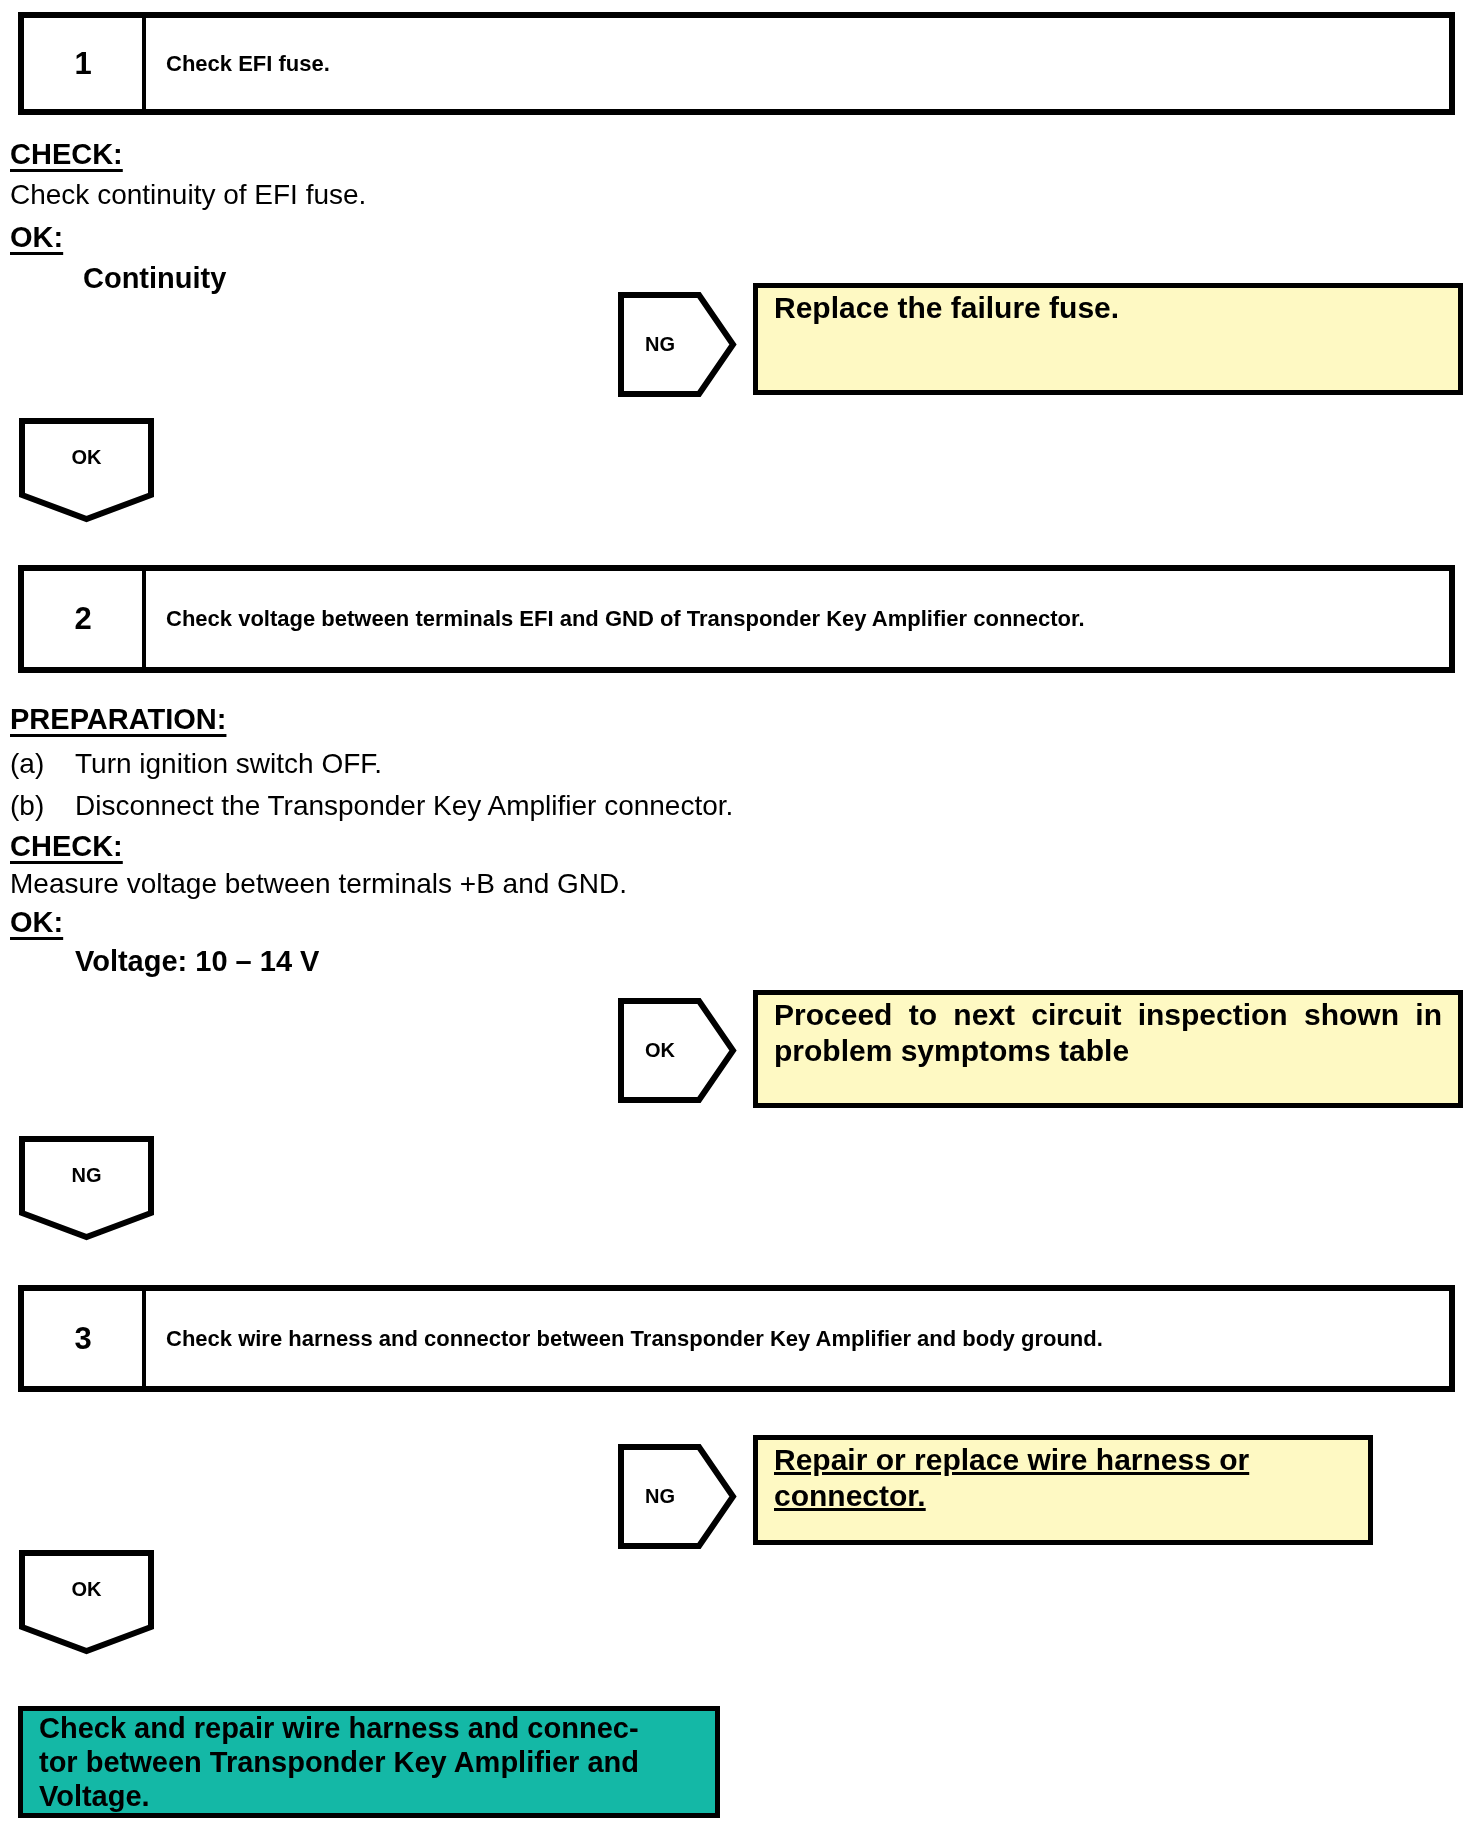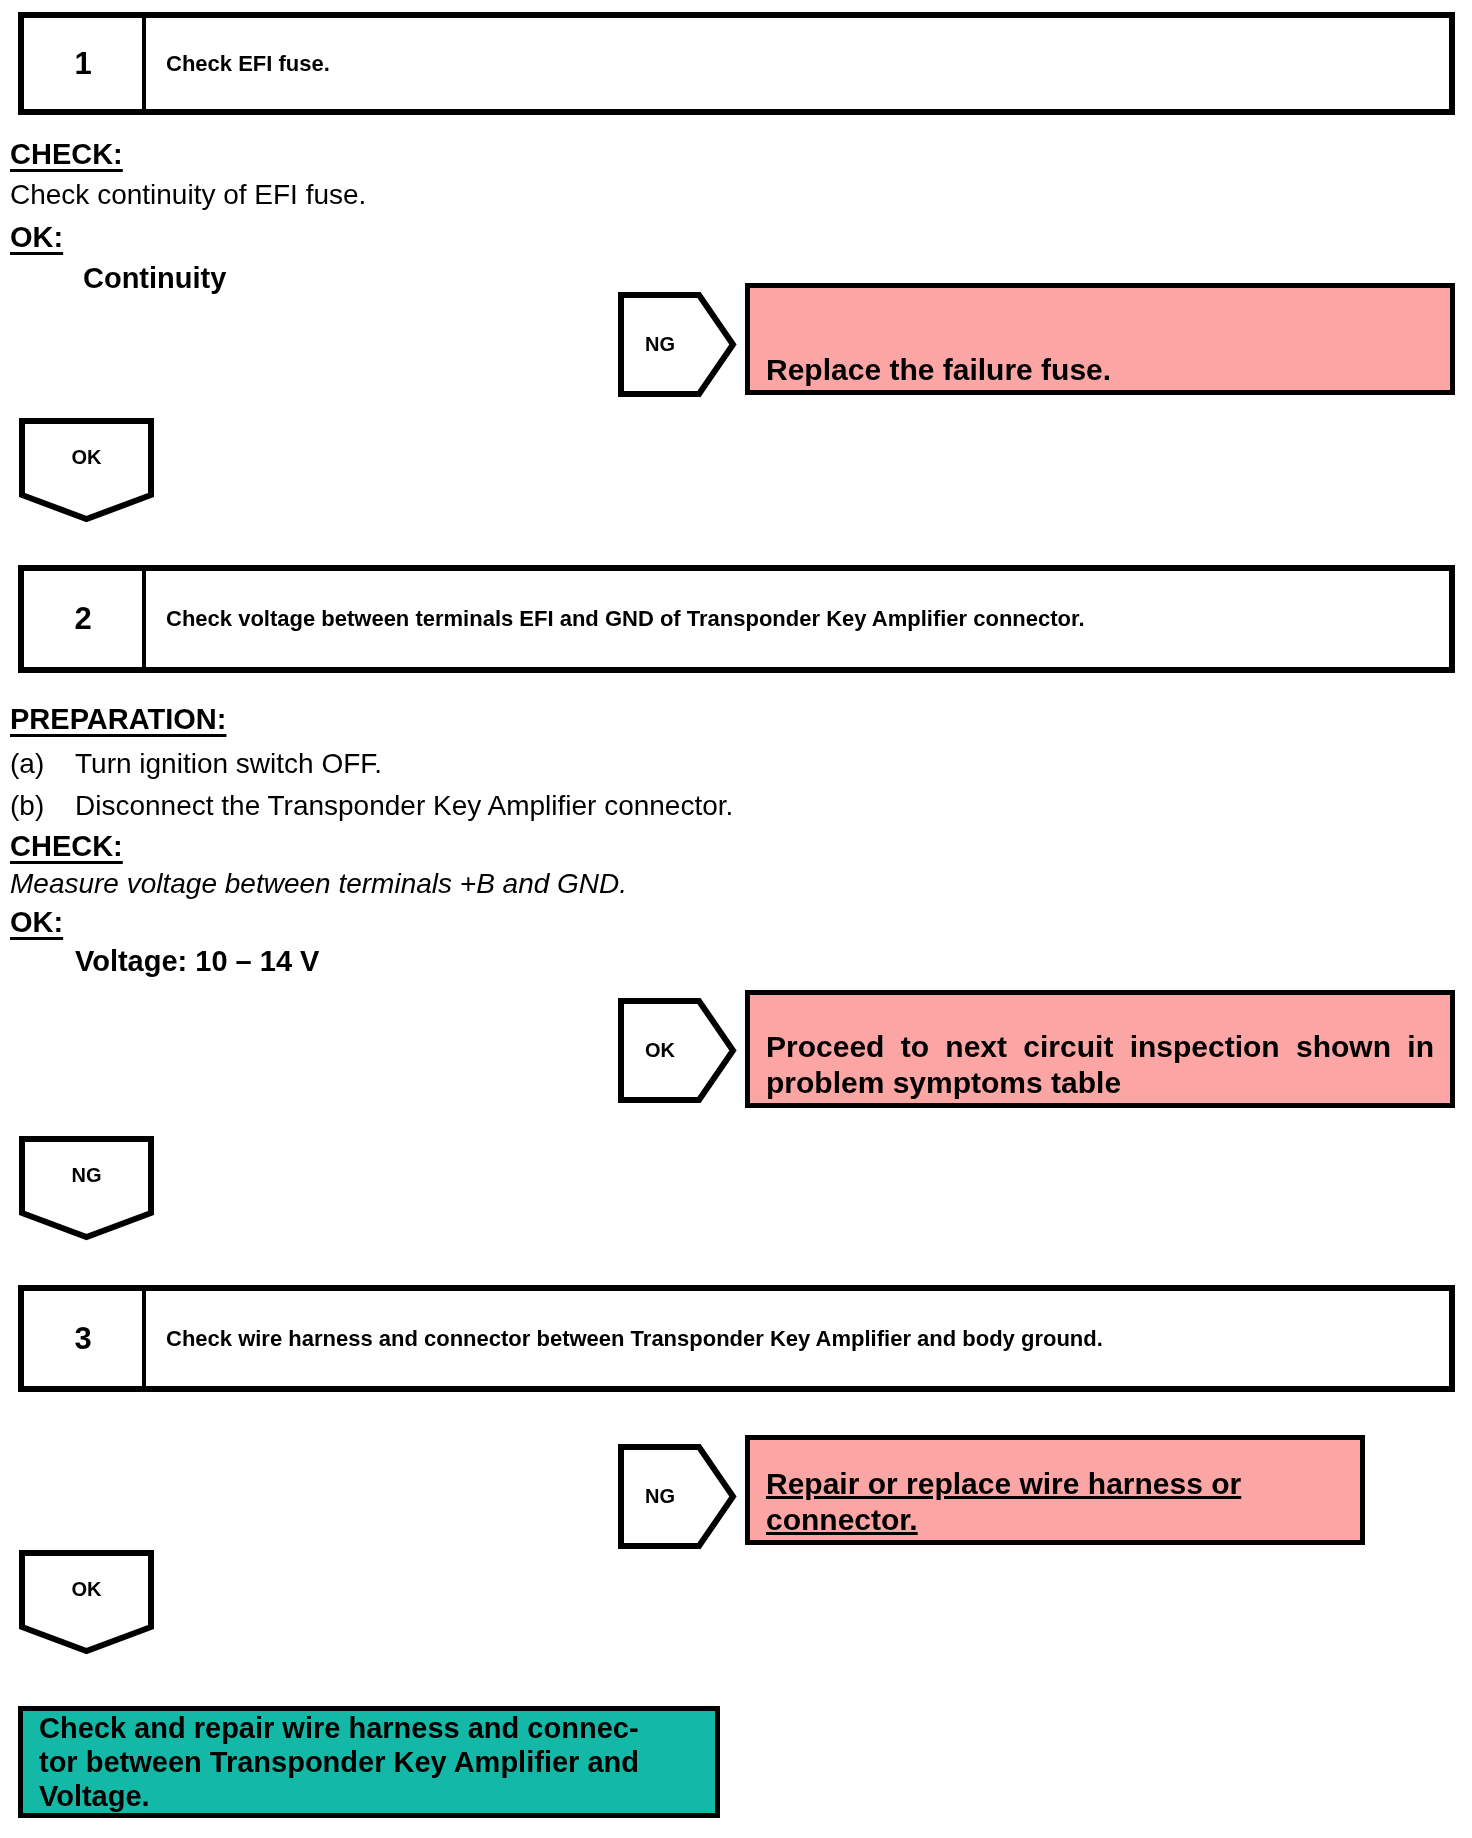--- a/index.html
+++ b/index.html
@@ -51,28 +51,29 @@
     text-underline-offset: 5px;
   }
   .t { font-size: 28px; }
   .spec { font-weight: bold; font-size: 29px; }
   .prep-label { font-size: 28px; }
 
   
   .result-box {
     box-sizing: border-box;
     border: 5px solid #000;
-    background: #fca5a5;
+    background: #fef9c3;
     display: flex;
     flex-direction: column;
-    justify-content: flex-end;
+    justify-content: flex-start;
     padding: 2px 16px;
     font-weight: bold;
     font-size: 30px;
     line-height: 36px;
+    margin-left: 8px;
   }
   .justify-line {
     display: block;
     text-align: justify;
     text-align-last: justify;
   }
 
   
   .pent { position: absolute; }
   .pent svg { position: absolute; left: 0; top: 0; }
@@ -138,21 +139,21 @@
 
   <div class="abs h" style="left:10px; top:703px;">PREPARATION:</div>
 
   <div class="abs prep-label" style="left:10px; top:748px;">(a)</div>
   <div class="abs t" style="left:75px; top:748px;">Turn ignition switch OFF.</div>
 
   <div class="abs prep-label" style="left:10px; top:790px;">(b)</div>
   <div class="abs t" style="left:75px; top:790px;">Disconnect the Transponder Key Amplifier connector.</div>
 
   <div class="abs h" style="left:10px; top:830px;">CHECK:</div>
-  <div class="abs t" style="left:10px; top:868px;font-style:italic;">Measure voltage between terminals +B and GND.</div>
+  <div class="abs t" style="left:10px; top:868px;">Measure voltage between terminals +B and GND.</div>
   <div class="abs h" style="left:10px; top:906px;">OK:</div>
   <div class="abs spec" style="left:75px; top:945px;">Voltage: 10 – 14 V</div>
 
   <div class="pent" style="left:617px; top:997px; width:120px; height:107px;">
     <svg width="120" height="107" viewBox="0 0 120 107">
       <polygon points="4,4 82,4 116,53.5 82,103 4,103" fill="#ffffff" stroke="#000000" stroke-width="6"></polygon>
     </svg>
     <div class="pent-label" style="left:0; top:0; width:86px; height:107px;">OK</div>
   </div>
   <div class="abs result-box" style="left:745px; top:990px; width:710px; height:118px;">

